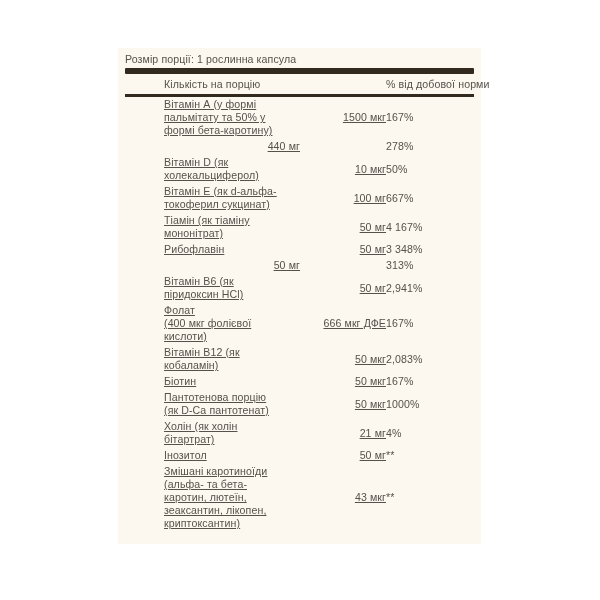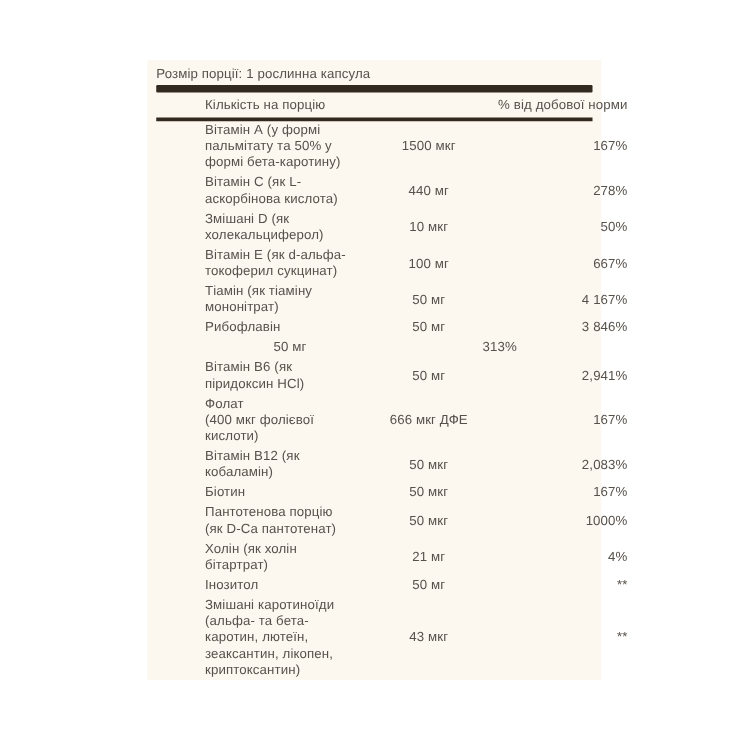--- a/index.html
+++ b/index.html
@@ -31,24 +31,24 @@
     height: 3px;
     background: #32291f;
   }
   .grid-row {
     display: grid;
     grid-template-columns: 136px 86px 1fr 116px;
     align-items: center;
     margin-left: 39px;
   }
   .header-row { padding: 4px 0 3px 0; }
-  .col-amount { text-align: center; }
-  .col-dv { text-align: right; }
+  .col-amount { text-align: right; text-decoration: underline; }
+  .col-dv { text-align: left; }
   .rows .grid-row { padding: 1px 0 2px 0; }
-  .nutrient-name { white-space: pre-line; }
+  .nutrient-name { white-space: pre-line; text-decoration: underline; }
 </style>
 </head>
 <body>
 
 <div class="panel">
 
   <div class="serving-row">Розмір порції: 1 рослинна капсула</div>
 
   <div class="bar-thick"></div>
 
@@ -65,29 +65,27 @@
   <div class="grid-row">
     <div class="nutrient-name">Вітамін А (у формі
 пальмітату та 50% у
 формі бета-каротину)</div>
     <div class="col-amount">1500 мкг</div>
     <div></div>
     <div class="col-dv">167%</div>
   </div>
 
   <div class="grid-row">
-    <div class="nutrient-name">Вітамін С (як L-
-аскорбінова кислота)</div>
     <div class="col-amount">440 мг</div>
     <div></div>
     <div class="col-dv">278%</div>
   </div>
 
   <div class="grid-row">
-    <div class="nutrient-name">Змішані D (як
+    <div class="nutrient-name">Вітамін D (як
 холекальциферол)</div>
     <div class="col-amount">10 мкг</div>
     <div></div>
     <div class="col-dv">50%</div>
   </div>
 
   <div class="grid-row">
     <div class="nutrient-name">Вітамін Е (як d-альфа-
 токоферил сукцинат)</div>
     <div class="col-amount">100 мг</div>
@@ -100,21 +98,21 @@
 мононітрат)</div>
     <div class="col-amount">50 мг</div>
     <div></div>
     <div class="col-dv">4 167%</div>
   </div>
 
   <div class="grid-row">
     <div class="nutrient-name">Рибофлавін</div>
     <div class="col-amount">50 мг</div>
     <div></div>
-    <div class="col-dv">3 846%</div>
+    <div class="col-dv">3 348%</div>
   </div>
 
   <div class="grid-row">
     <div class="col-amount">50 мг</div>
     <div></div>
     <div class="col-dv">313%</div>
   </div>
 
   <div class="grid-row">
     <div class="nutrient-name">Вітамін В6 (як

